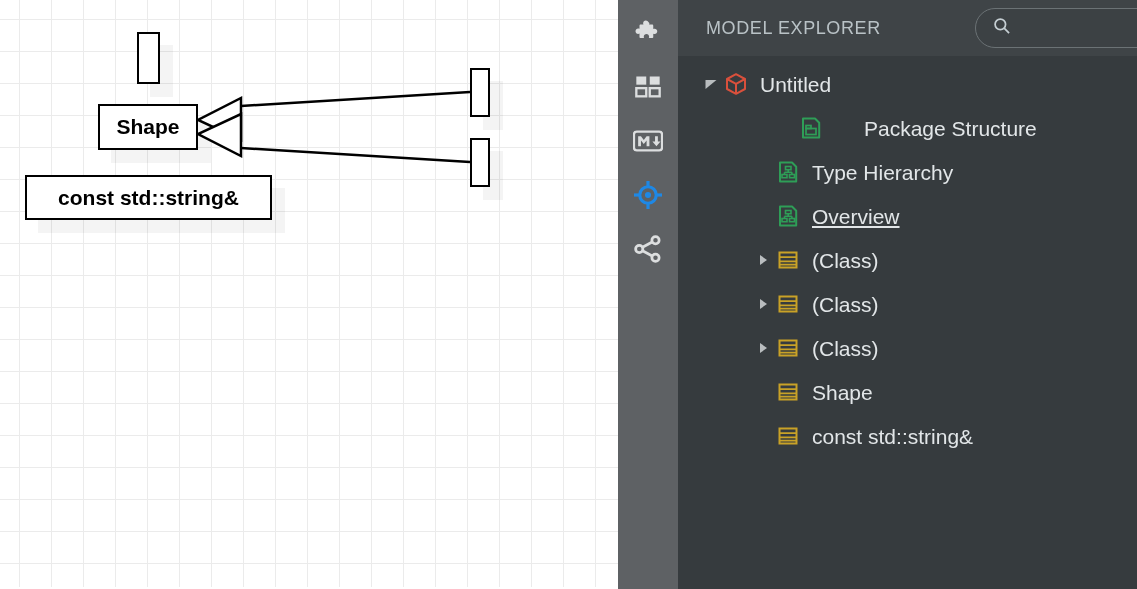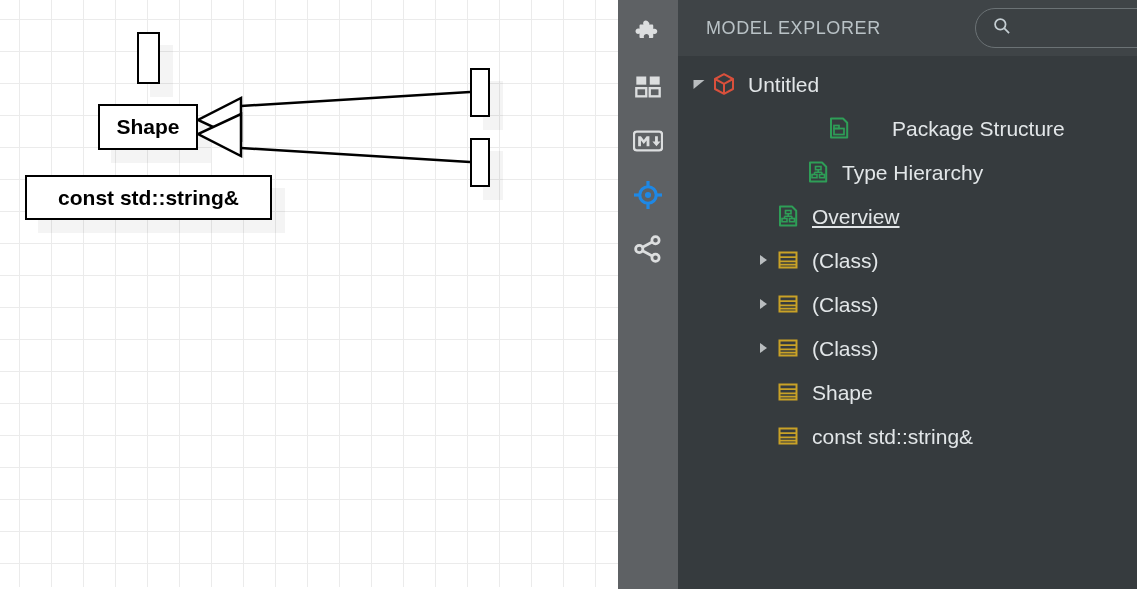--- a/index.html
+++ b/index.html
@@ -230,46 +230,46 @@
             <svg width="20" height="20" viewBox="0 0 24 24">
               <circle cx="10" cy="10" r="6.3" fill="none" stroke="#c5ced3" stroke-width="2.1"></circle>
               <line x1="14.6" y1="14.6" x2="20.5" y2="20.5" stroke="#c5ced3" stroke-width="2.1"></line>
             </svg>
           </span>
           <input id="search-input" type="text" placeholder="" style="">
         </div>
       </div>
 
       <div id="tree">
-          <div class="tree-row" style="padding-left: 10px;">
+          <div class="tree-row" style="padding-left: 22px;">
             <div class="twisty">
               <svg width="14" height="14" viewBox="0 0 14 14">
                 <path d="M1.5 3h11L1.5 12z" fill="#b9bdbf"></path>
               </svg>
             </div>
             <div class="row-icon">
               <svg width="24" height="24" viewBox="0 0 24 24">
                 <path d="M12 2.2 21 7v10l-9 4.8L3 17V7z" fill="none" stroke="#d9503c" stroke-width="2" stroke-linejoin="round"></path>
                 <path d="M3 7l9 4.8L21 7M12 11.8V21.8" fill="none" stroke="#d9503c" stroke-width="2" stroke-linejoin="round"></path>
               </svg>
             </div>
             <span class="row-label">Untitled</span>
           </div>
-          <div class="tree-row" style="padding-left: 96px; gap: 29px;">
+          <div class="tree-row" style="padding-left: 68px; gap: 29px;">
             <div class="twisty"></div>
             <div class="row-icon">
               <svg width="24" height="24" viewBox="0 0 24 24">
                 <path d="M4 2.5h12l4.2 4.2V21.5H4z" fill="none" stroke="#2e9e57" stroke-width="2" stroke-linejoin="round"></path>
                 <rect x="7" y="9.5" width="5" height="3" fill="none" stroke="#2e9e57" stroke-width="1.7"></rect>
                 <rect x="7" y="12.5" width="10" height="6" fill="none" stroke="#2e9e57" stroke-width="1.7"></rect>
               </svg>
             </div>
             <span class="row-label">Package Structure</span>
           </div>
-          <div class="tree-row" style="padding-left: 104px;">
+          <div class="tree-row" style="padding-left: 74px;">
             <div class="twisty"></div>
             <div class="row-icon">
               <svg width="24" height="24" viewBox="0 0 24 24">
                 <path d="M4 2.5h12l4.2 4.2V21.5H4z" fill="none" stroke="#2e9e57" stroke-width="2" stroke-linejoin="round"></path>
                 <rect x="9.5" y="6.5" width="5.5" height="3.2" fill="none" stroke="#2e9e57" stroke-width="1.6"></rect>
                 <rect x="6" y="14.5" width="5" height="3.2" fill="none" stroke="#2e9e57" stroke-width="1.6"></rect>
                 <rect x="13.5" y="14.5" width="5" height="3.2" fill="none" stroke="#2e9e57" stroke-width="1.6"></rect>
                 <path d="M12.2 9.7v2.6M8.5 12.3h7.4M8.5 12.3v2.2M15.9 12.3v2.2" fill="none" stroke="#2e9e57" stroke-width="1.6"></path>
               </svg>
             </div>

